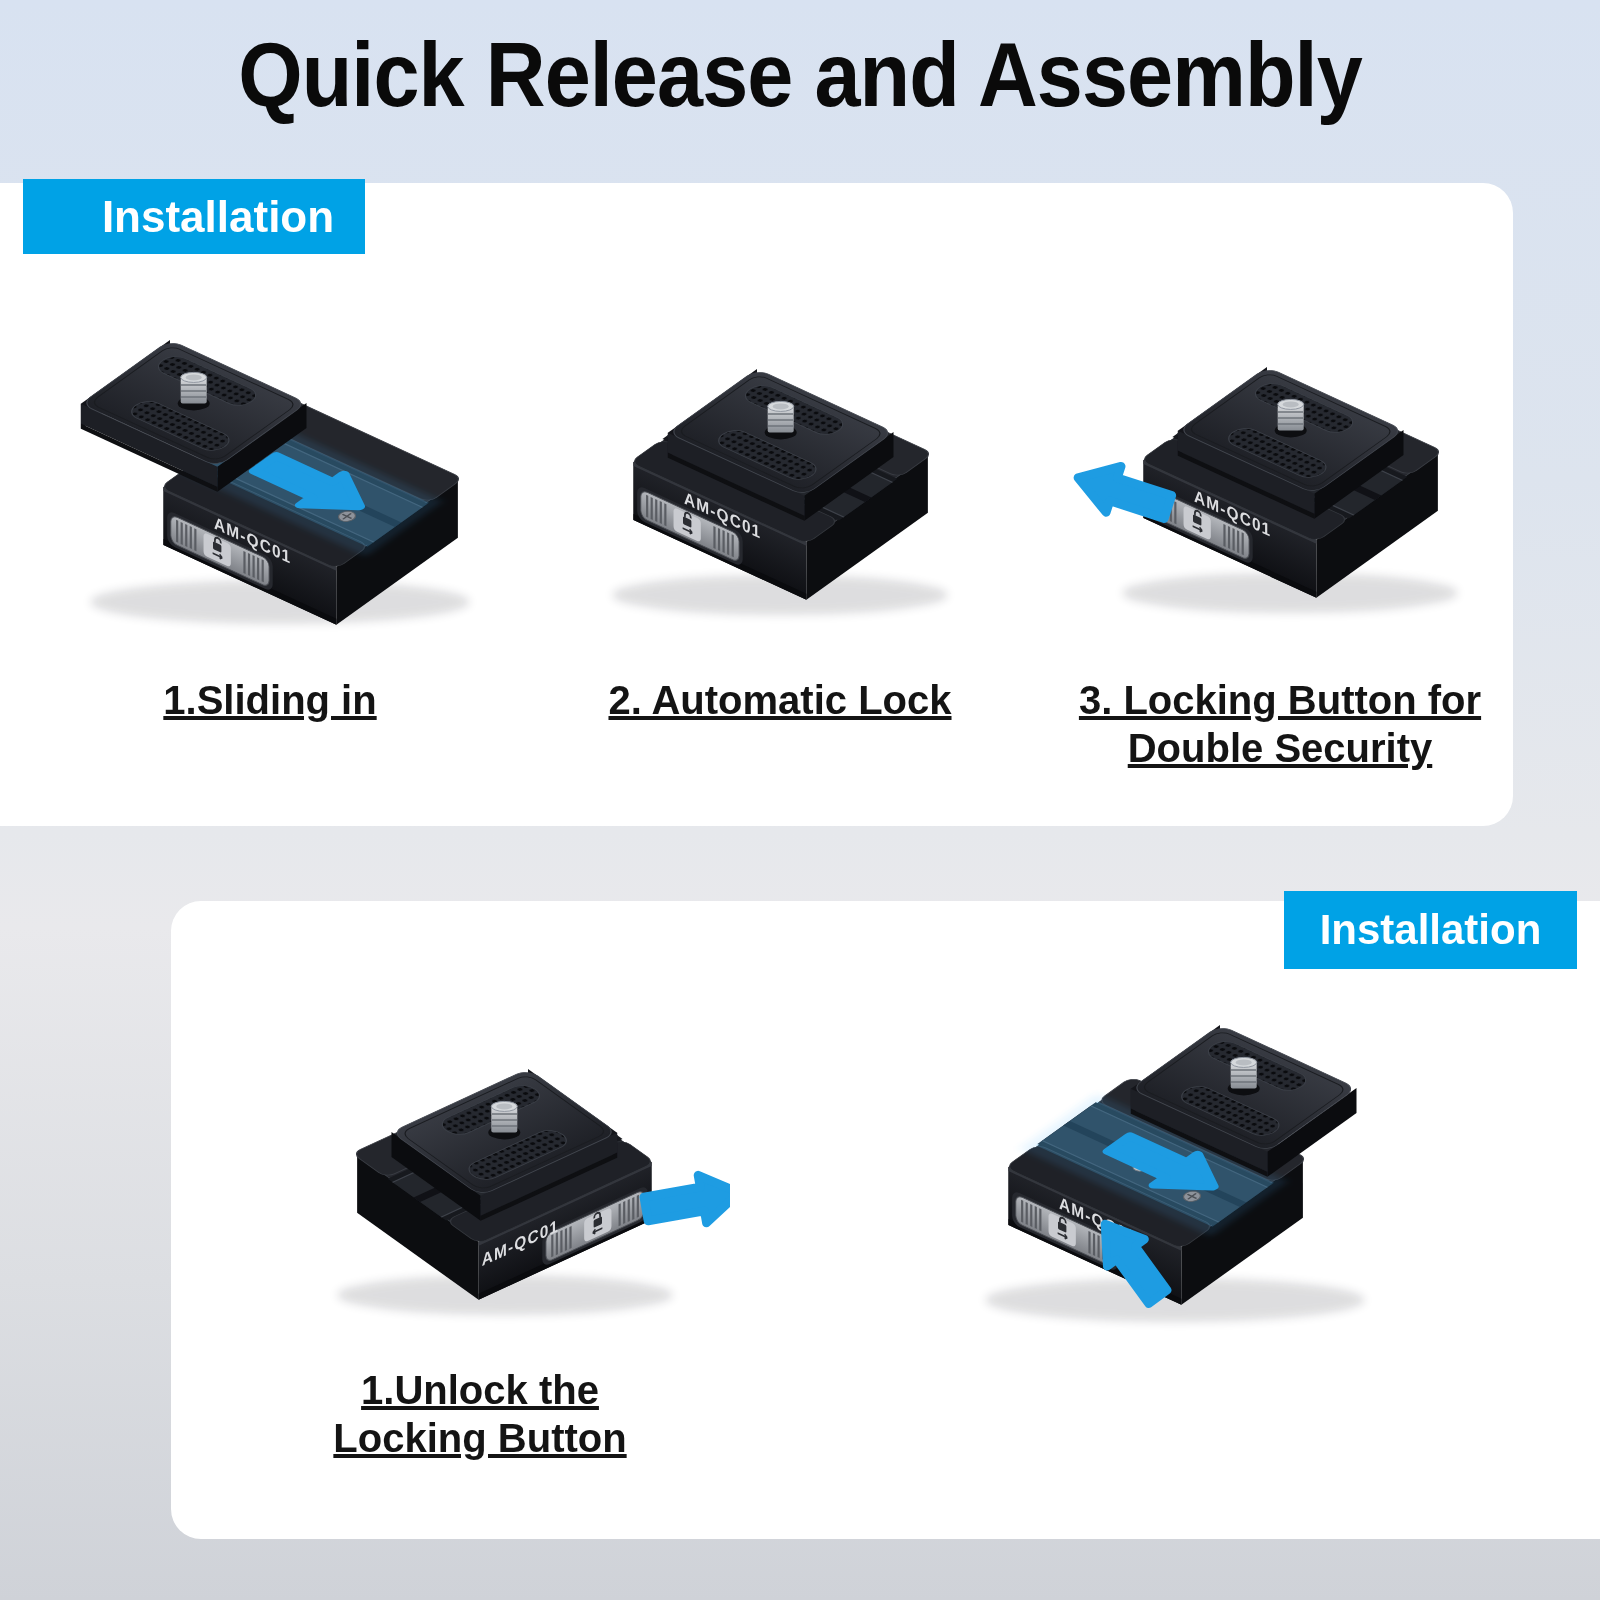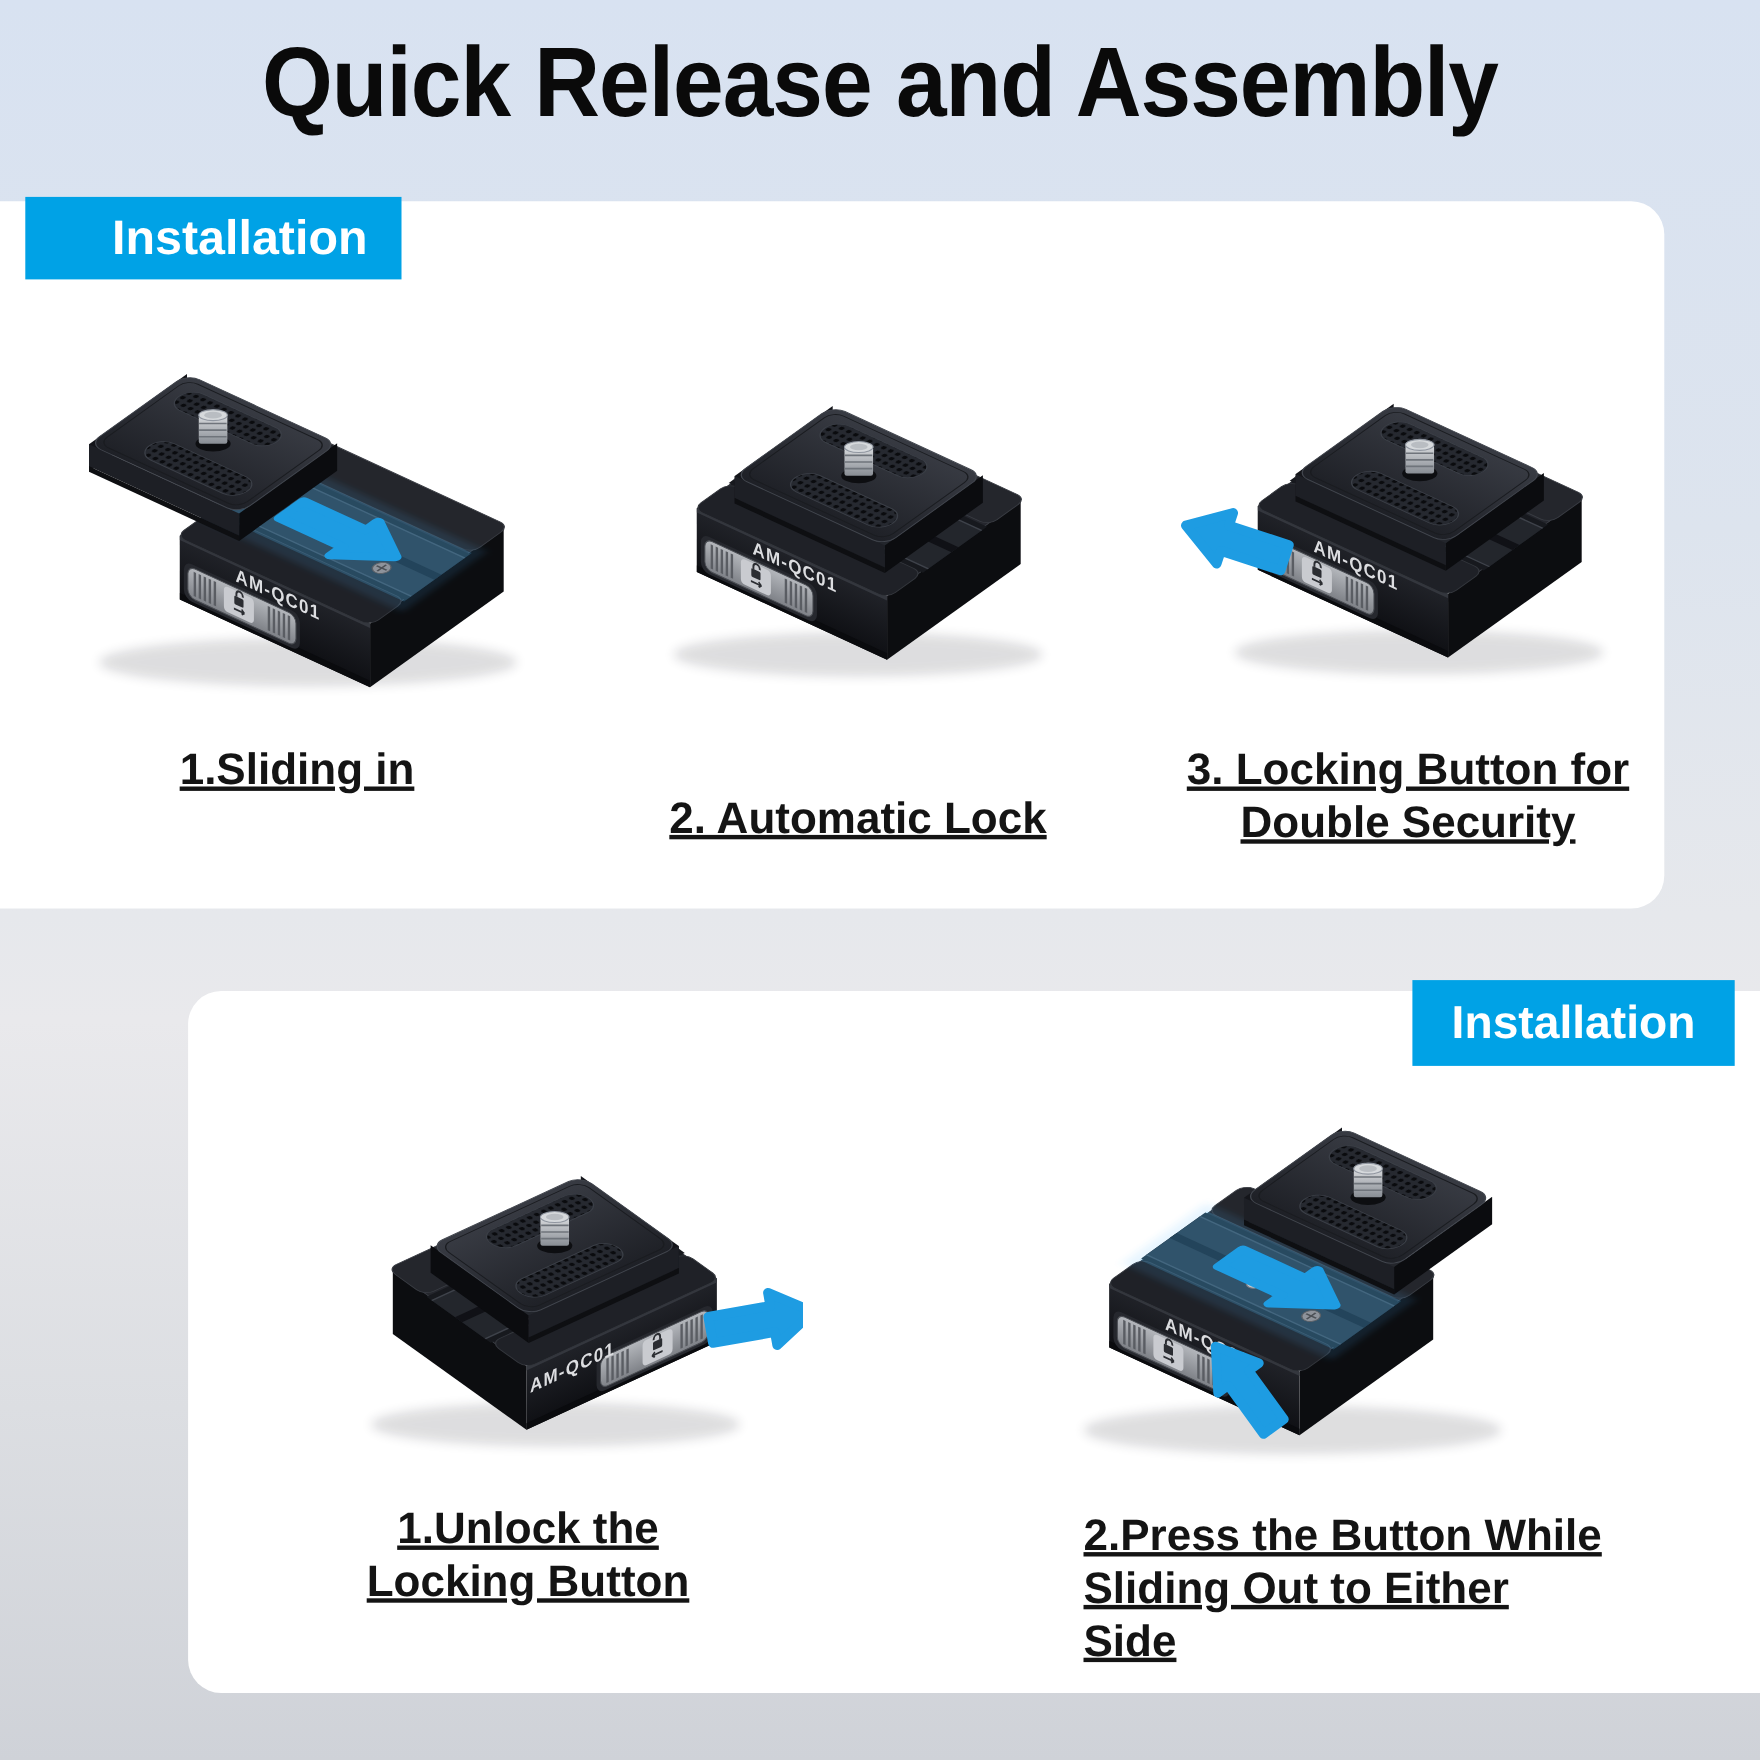--- a/index.html
+++ b/index.html
@@ -23,21 +23,21 @@
   .badge-install{ left:23px; top:179px; width:294px; height:75px; font-size:44px;padding-left:48px; }
   .badge-disasm{ left:1284px; top:891px; width:293px; height:78px; font-size:42px; }
   .fig{ position:absolute; }
   .cap{
     position:absolute; font-weight:bold; font-size:40px; color:#141414;
     white-space:pre-line; line-height:1.2;text-decoration:underline;
   }
   .cap-c{ text-align:center; }
   .cap-l{ text-align:left; }
   #cap1{ left:70px;   top:676px;  width:400px; }
-  #cap2{ left:580px;  top:676px;  width:400px;margin-top:44px; }
+  #cap2{ left:580px;  top:676px;  width:400px; }
   #cap3{ left:1040px; top:676px;  width:480px; }
   #cap4{ left:280px;  top:1342px; width:400px;margin-top:24px; }
   #cap5{ left:985px;  top:1372px; width:480px; }
   svg text{ font-family:"Liberation Sans","DejaVu Sans",sans-serif; }
 </style>
 </head>
 <body>
 
 <div class="page">
 
@@ -227,16 +227,14 @@
     </g>
     <g transform="matrix(0.91,0.42,0,1,88.5,172)">
       <text x="98" y="18" text-anchor="middle" font-size="17" font-weight="bold" fill="#dcdde0" letter-spacing="1.2">AM-QC01</text>
     </g>
     <use href="#qrPlate" transform="translate(300,30)"></use>
     <use href="#arrowR" transform="translate(238,302) rotate(-126) scale(1.05)"></use>
   </svg>
 
   <div class="cap cap-c" id="cap4">1.Unlock the
 Locking Button</div>
-  <div class="cap cap-l" id="cap5">2.Press the Button While
-Sliding Out to Either Side</div>
 
 </div>
 
 </body></html>

